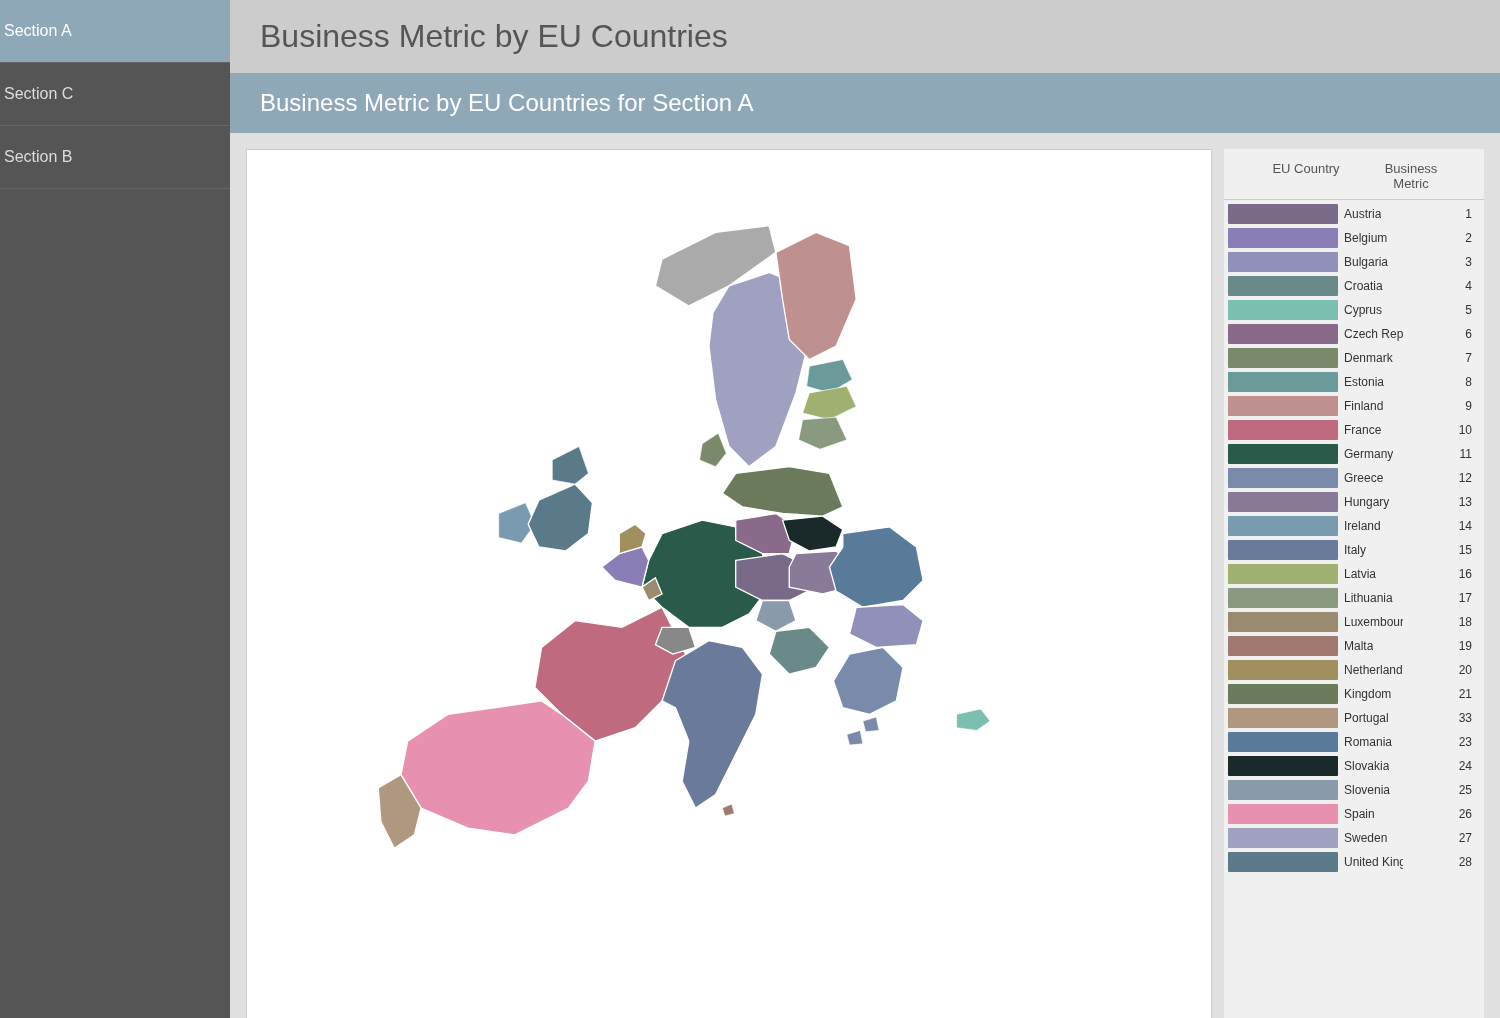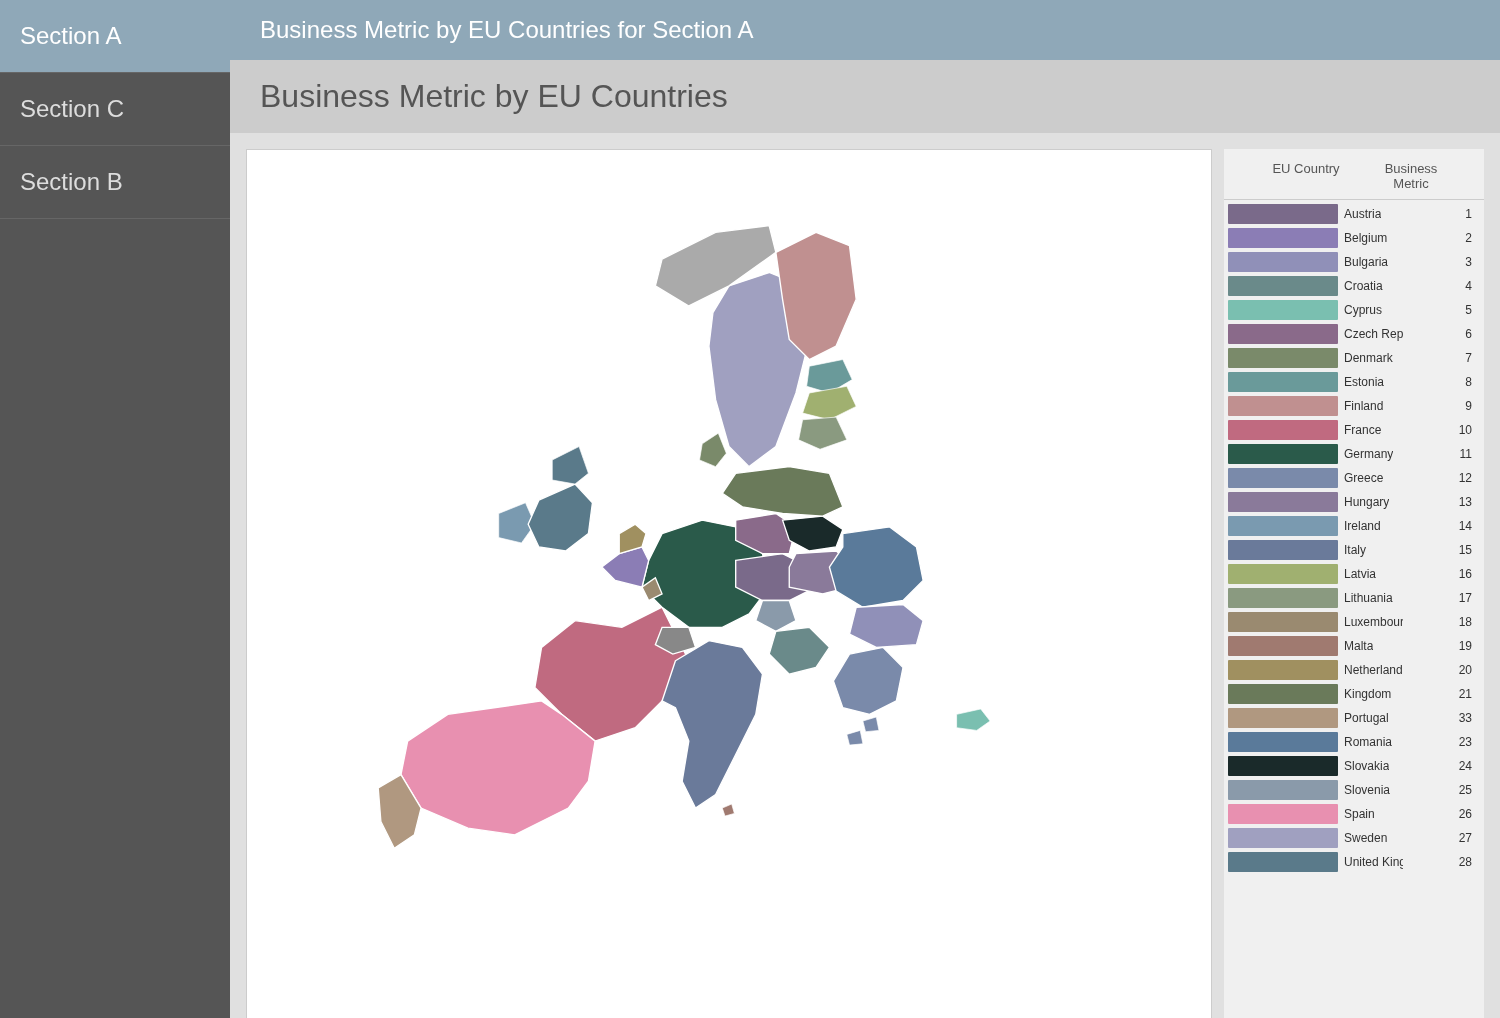--- a/index.html
+++ b/index.html
@@ -6,23 +6,23 @@
     body { font-family: 'Segoe UI', Arial, sans-serif; background: #e8e8e8; display: flex; width: 1500px; min-height: 1018px; }
 
     
     #sidebar {
       width: 230px;
       background: #555555;
       min-height: 1018px;
       flex-shrink: 0;
     }
     .sidebar-item {
-      padding: 22px 20px;
+      padding: 22px 4px;
       color: #dddddd;
-      font-size: 24px;
+      font-size: 16px;
       font-weight: 500;
       cursor: pointer;
       border-bottom: 1px solid #666;
     }
     .sidebar-item.active {
       background: #8fa8b8;
       color: #ffffff;
     }
 
     
@@ -142,22 +142,22 @@
   </div>
   <div class="sidebar-item">
     <span>Section C</span>
   </div>
   <div class="sidebar-item">
     <span>Section B</span>
   </div>
 </div>
 
 <div id="main">
+  <div id="top-title">Business Metric by EU Countries</div>
   <div id="section-header">Business Metric by EU Countries for Section A</div>
-  <div id="top-title">Business Metric by EU Countries</div>
 
   <div id="content-area">
 
     <div id="map-container">
       <svg viewBox="0 0 720 680" xmlns="http://www.w3.org/2000/svg">
 
         <path d="M220,370 L245,350 L280,355 L310,340 L320,360 L330,380 L310,410 L290,430 L260,440 L235,420 L215,400 Z" fill="#c06a80" stroke="white" stroke-width="1"></path>
 
         <path d="M150,420 L220,410 L235,420 L260,440 L255,470 L240,490 L200,510 L165,505 L130,490 L115,465 L120,440 Z" fill="#e890b0" stroke="white" stroke-width="1"></path>
 

